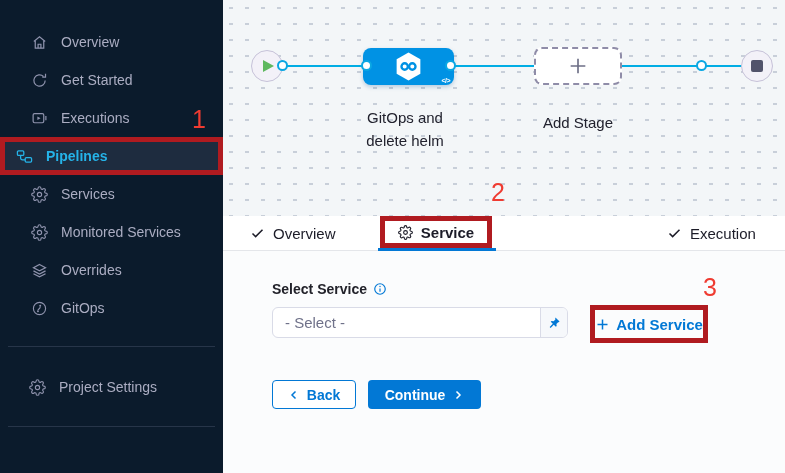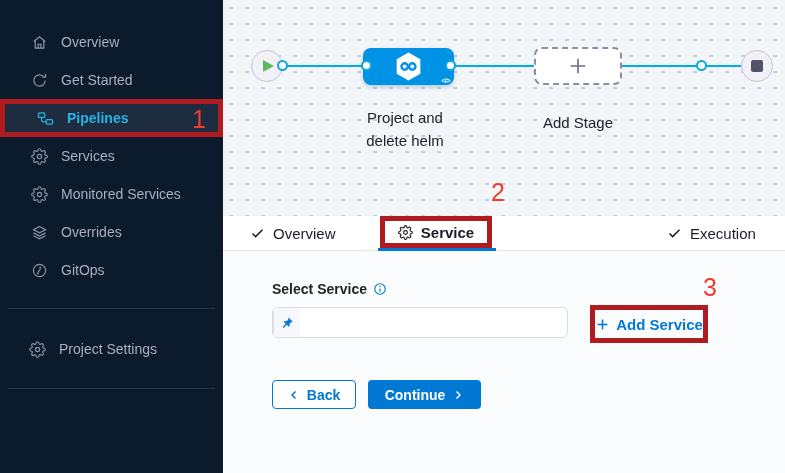--- a/index.html
+++ b/index.html
@@ -4,21 +4,21 @@
 <style>
   * { margin:0; padding:0; box-sizing:border-box; }
   html,body { width:785px; height:473px; }
   body { font-family:"Liberation Sans", sans-serif; overflow:hidden; background:#fff; }
   .app { display:flex; width:785px; height:473px; }
 
   
   .sidebar { position:relative; width:223px; height:473px; background:#0b1b2c; flex:none; padding-top:23px; }
   .side-item { display:flex; align-items:center; height:38px; padding-left:30px; color:#abadc2; font-size:14px; cursor:pointer; }
   .side-item .sicon { display:flex; align-items:center; justify-content:center; width:18px; height:18px; margin-right:13px; color:#8f93ad; }
-  .side-item.active { background:#1e2c3f; border:5px solid #b01b20; padding-left:31px; color:#25b3e8; font-weight:bold; }
+  .side-item.active { background:#1e2c3f; border:5px solid #b01b20; padding-left:10px; color:#25b3e8; font-weight:bold; }
   .side-item.active .sicon { color:#25b3e8; }
   .side-divider { height:1px; background:#273549; margin:19px 8px 0 8px; }
   .side-settings { margin-top:21px;padding-left:28px; }
   .side-divider-bottom { margin-top:20px; }
   .annot-num { position:absolute; color:#ef3b31; font-size:25px; line-height:1; z-index:30; }
   .num1 { left:192px; top:107px; }
 
   
   .main { position:relative; width:562px; height:473px; flex:none; display:flex; flex-direction:column; }
 
@@ -83,20 +83,30 @@
     </div>
     <div class="side-item">
       <span class="sicon">
           <svg width="17" height="17" viewBox="0 0 24 24" fill="none" stroke="currentColor" stroke-width="1.7">
             <path d="M20 12a8 8 0 1 1-2.4-5.7"></path>
             <path d="M20.5 2.5v4.6h-4.6"></path>
           </svg>
         </span>
       <span>Get Started</span>
     </div>
+    <div class="side-item">
+      <span class="sicon">
+          <svg width="17" height="17" viewBox="0 0 24 24" fill="none" stroke="currentColor" stroke-width="1.7">
+            <rect x="3" y="5" width="15" height="13" rx="2"></rect>
+            <path d="M9 9l4.5 2.5L9 14z" fill="currentColor" stroke="none"></path>
+            <path d="M21 8.5v6"></path>
+          </svg>
+        </span>
+      <span>Executions</span>
+    </div>
     <div class="side-item active">
       <span class="sicon">
           <svg width="17" height="17" viewBox="0 0 24 24" fill="none" stroke="currentColor" stroke-width="1.8">
             <rect x="2" y="4" width="9" height="6.5" rx="1.5"></rect>
             <rect x="13" y="13.5" width="9" height="6.5" rx="1.5"></rect>
             <path d="M6.5 10.5v3.7a2.5 2.5 0 0 0 2.5 2.5h4"></path>
           </svg>
         </span>
       <span>Pipelines</span>
     </div>
@@ -173,21 +183,21 @@
                 <circle cx="12.3" cy="16" r="3.1"></circle>
                 <circle cx="19.7" cy="16" r="3.1"></circle>
               </g>
             </svg>
           </span>
         <span class="stage-code">&lt;/&gt;</span>
       </div>
       <div class="link-dot dot-b"></div>
       <div class="link-dot dot-c"></div>
       <div class="stage-label">
-        <div>Project and</div>
+        <div>GitOps and</div>
         <div>delete helm</div>
       </div>
 
       <div class="addstage-node">
         <span>
             <svg width="22" height="22" viewBox="0 0 24 24" fill="none" stroke="currentColor" stroke-width="1.8">
               <path d="M12 4v16M4 12h16"></path>
             </svg>
           </span>
       </div>
@@ -236,20 +246,21 @@
         <span style="color:#0278d5;">
             <svg width="14" height="14" viewBox="0 0 24 24" fill="none" stroke="currentColor" stroke-width="2">
               <circle cx="12" cy="12" r="9"></circle>
               <path d="M12 11v5.5"></path>
               <circle cx="12" cy="7.6" r="1.2" fill="currentColor" stroke="none"></circle>
             </svg>
           </span>
       </div>
 
       <div class="select-wrap">
+        <div class="select-value">- Select -</div>
         <div class="select-pin">
             <svg width="14" height="14" viewBox="0 0 24 24" fill="currentColor">
               <path d="M14.5 2.5l7 7-1.4 1.4-1-.3-3 3 .5 3.6-1.4 1.4-3.6-3.6-5.4 5.4-1.6-1.6 5.4-5.4-3.6-3.6 1.4-1.4 3.6.5 3-3-.3-1z"></path>
             </svg>
           </div>
       </div>
 
       <div class="addservice-box">
         <span>
             <svg width="15" height="15" viewBox="0 0 24 24" fill="none" stroke="currentColor" stroke-width="2.4">

